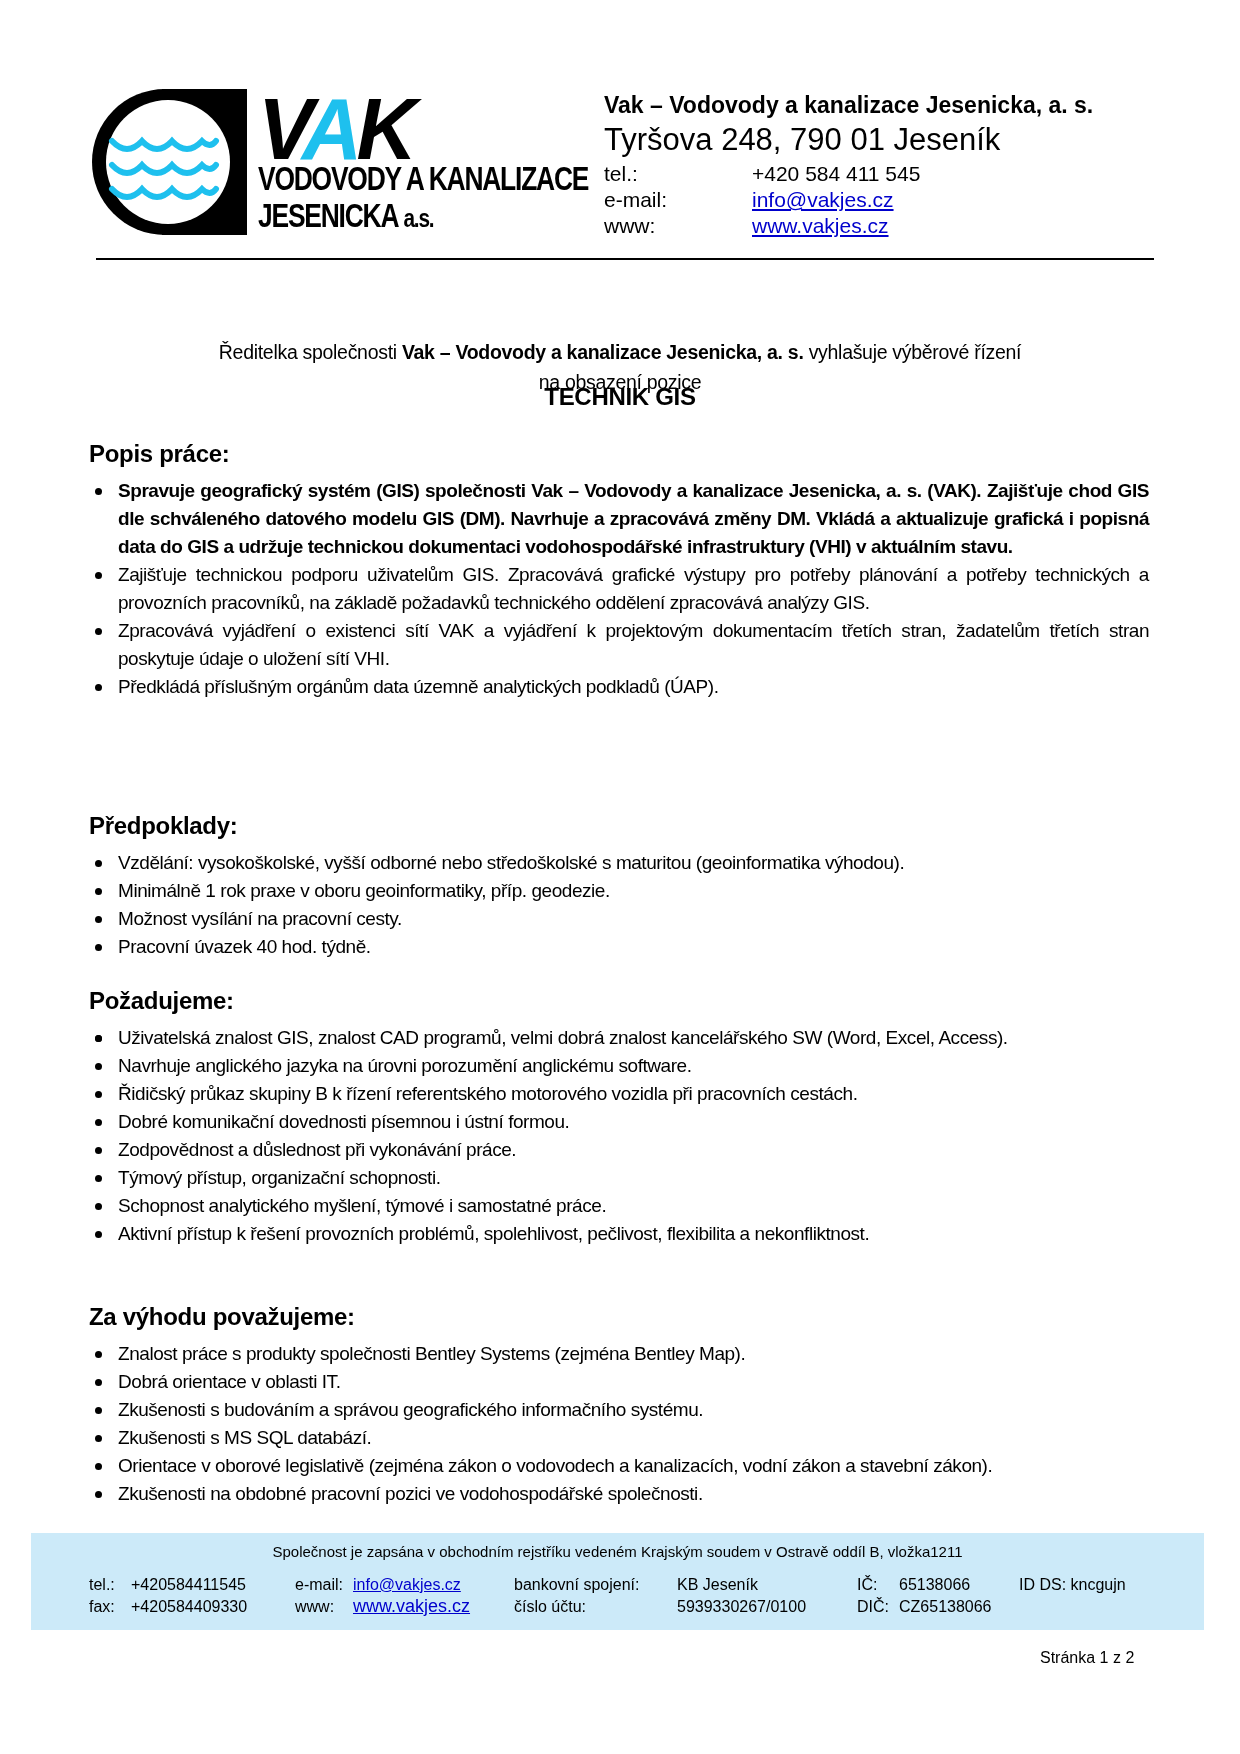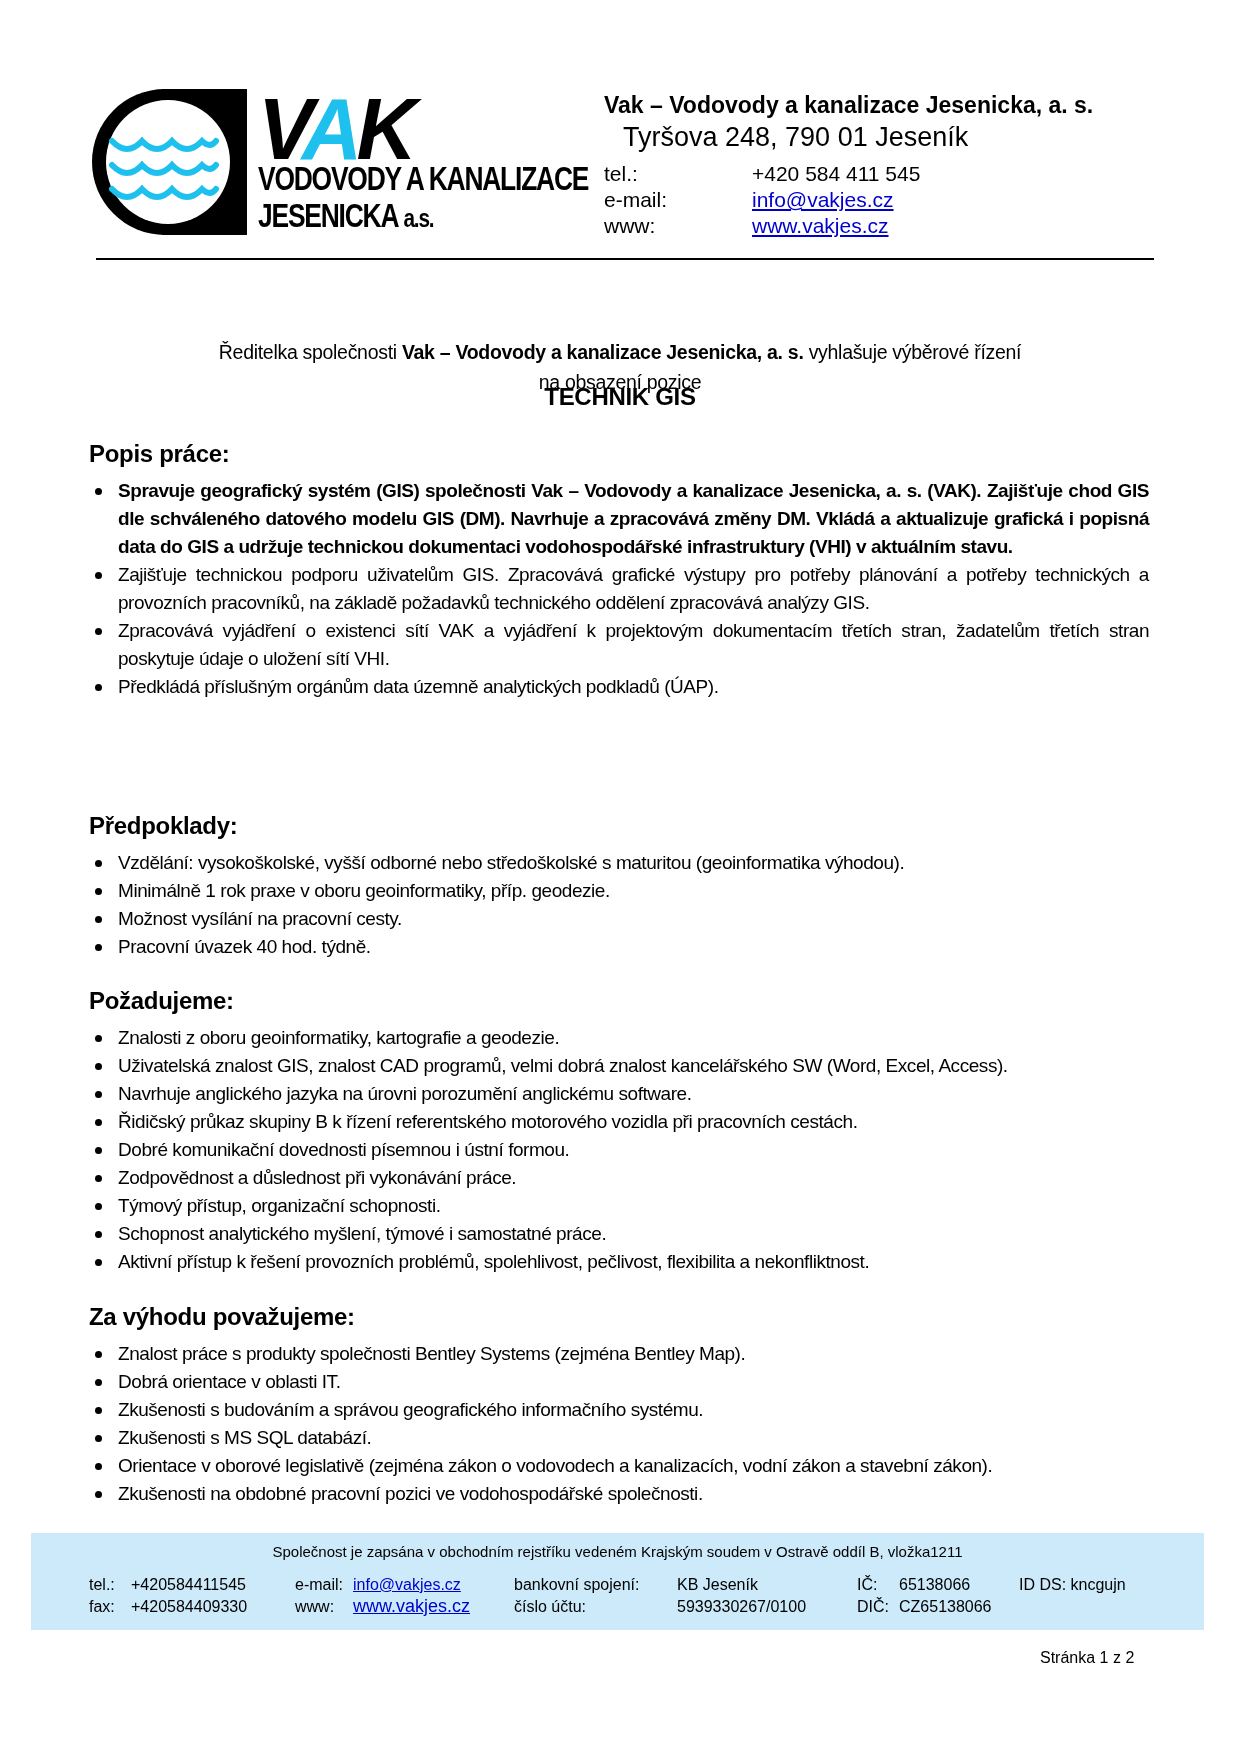--- a/index.html
+++ b/index.html
@@ -10,21 +10,21 @@
   #logo { left:92px; top:89px; width:475px; height:148px; }
   .logo-box { position:absolute; left:0; top:0; width:155px; height:146px; }
   .logo-vak { position:absolute; left:166px; top:0px; font-family:"Liberation Sans", sans-serif; font-weight:bold; font-style:italic; font-size:88px; line-height:80px; letter-spacing:-6px; transform:scaleX(0.95); transform-origin:left top; }
   .logo-vak .a { color:#1ec0ee; }
   .logo-line1 { position:absolute; left:166px; top:72px; font-weight:bold; font-size:33px; line-height:36px; letter-spacing:-1.5px; transform:scaleX(0.8); transform-origin:left top; white-space:nowrap; }
   .logo-line2 { position:absolute; left:166px; top:109px; font-weight:bold; font-size:33px; line-height:36px; letter-spacing:-1.5px; transform:scaleX(0.8); transform-origin:left top; white-space:nowrap; }
   .logo-line2 .small { font-size:26px; }
 
   
   .hdr-name { left:604px; top:92px; font-size:23px; font-weight:bold; white-space:nowrap; }
-  .hdr-addr { left:604px; top:122px; font-size:27px; white-space:nowrap;margin-left:19px; }
+  .hdr-addr { left:604px; top:122px; font-size:31px; white-space:nowrap; }
   .hdr-row { left:604px; font-size:21px; white-space:nowrap; }
   .hdr-row .lbl { display:inline-block; width:148px; }
   .hdr-row a, .foot a { color:#0000cc; text-decoration:underline; }
 
   .rule { left:96px; top:258px; width:1058px; height:2px; background:#000; }
 
   .intro { left:0; width:1240px; text-align:center; font-size:19.5px; white-space:nowrap; letter-spacing:-0.3px;margin-top:47px; }
   .title { left:0; width:1240px; text-align:center; top:383px; font-size:24px; font-weight:bold; letter-spacing:-0.3px; }
 
   .sec-h { left:89px; font-size:24px; font-weight:bold; letter-spacing:-0.3px; white-space:nowrap; }
@@ -89,21 +89,21 @@
 <div class="abs sec-h" style="top:812px">Předpoklady:</div>
 <ul class="blist" style="top:849px">
   <li><span class="dot"></span><span>Vzdělání: vysokoškolské, vyšší odborné nebo středoškolské s maturitou (geoinformatika výhodou).</span></li>
   <li><span class="dot"></span><span>Minimálně 1 rok praxe v oboru geoinformatiky, příp. geodezie.</span></li>
   <li><span class="dot"></span><span>Možnost vysílání na pracovní cesty.</span></li>
   <li><span class="dot"></span><span>Pracovní úvazek 40 hod. týdně.</span></li>
 </ul>
 
 <div class="abs sec-h" style="top:987px">Požadujeme:</div>
 <ul class="blist" style="top:1024px">
-  <li><span class="dot"></span><span>Znalosti z oboru geoinformatiky, kartografie a geodezie.</span></li>
+  <li><span class="dot"></span></li>
   <li><span class="dot"></span><span>Uživatelská znalost GIS, znalost CAD programů, velmi dobrá znalost kancelářského SW (Word, Excel, Access).</span></li>
   <li><span class="dot"></span><span>Navrhuje anglického jazyka na úrovni porozumění anglickému software.</span></li>
   <li><span class="dot"></span><span>Řidičský průkaz skupiny B k řízení referentského motorového vozidla při pracovních cestách.</span></li>
   <li><span class="dot"></span><span>Dobré komunikační dovednosti písemnou i ústní formou.</span></li>
   <li><span class="dot"></span><span>Zodpovědnost a důslednost při vykonávání práce.</span></li>
   <li><span class="dot"></span><span>Týmový přístup, organizační schopnosti.</span></li>
   <li><span class="dot"></span><span>Schopnost analytického myšlení, týmové i samostatné práce.</span></li>
   <li><span class="dot"></span><span>Aktivní přístup k řešení provozních problémů, spolehlivost, pečlivost, flexibilita a nekonfliktnost.</span></li>
 </ul>
 

